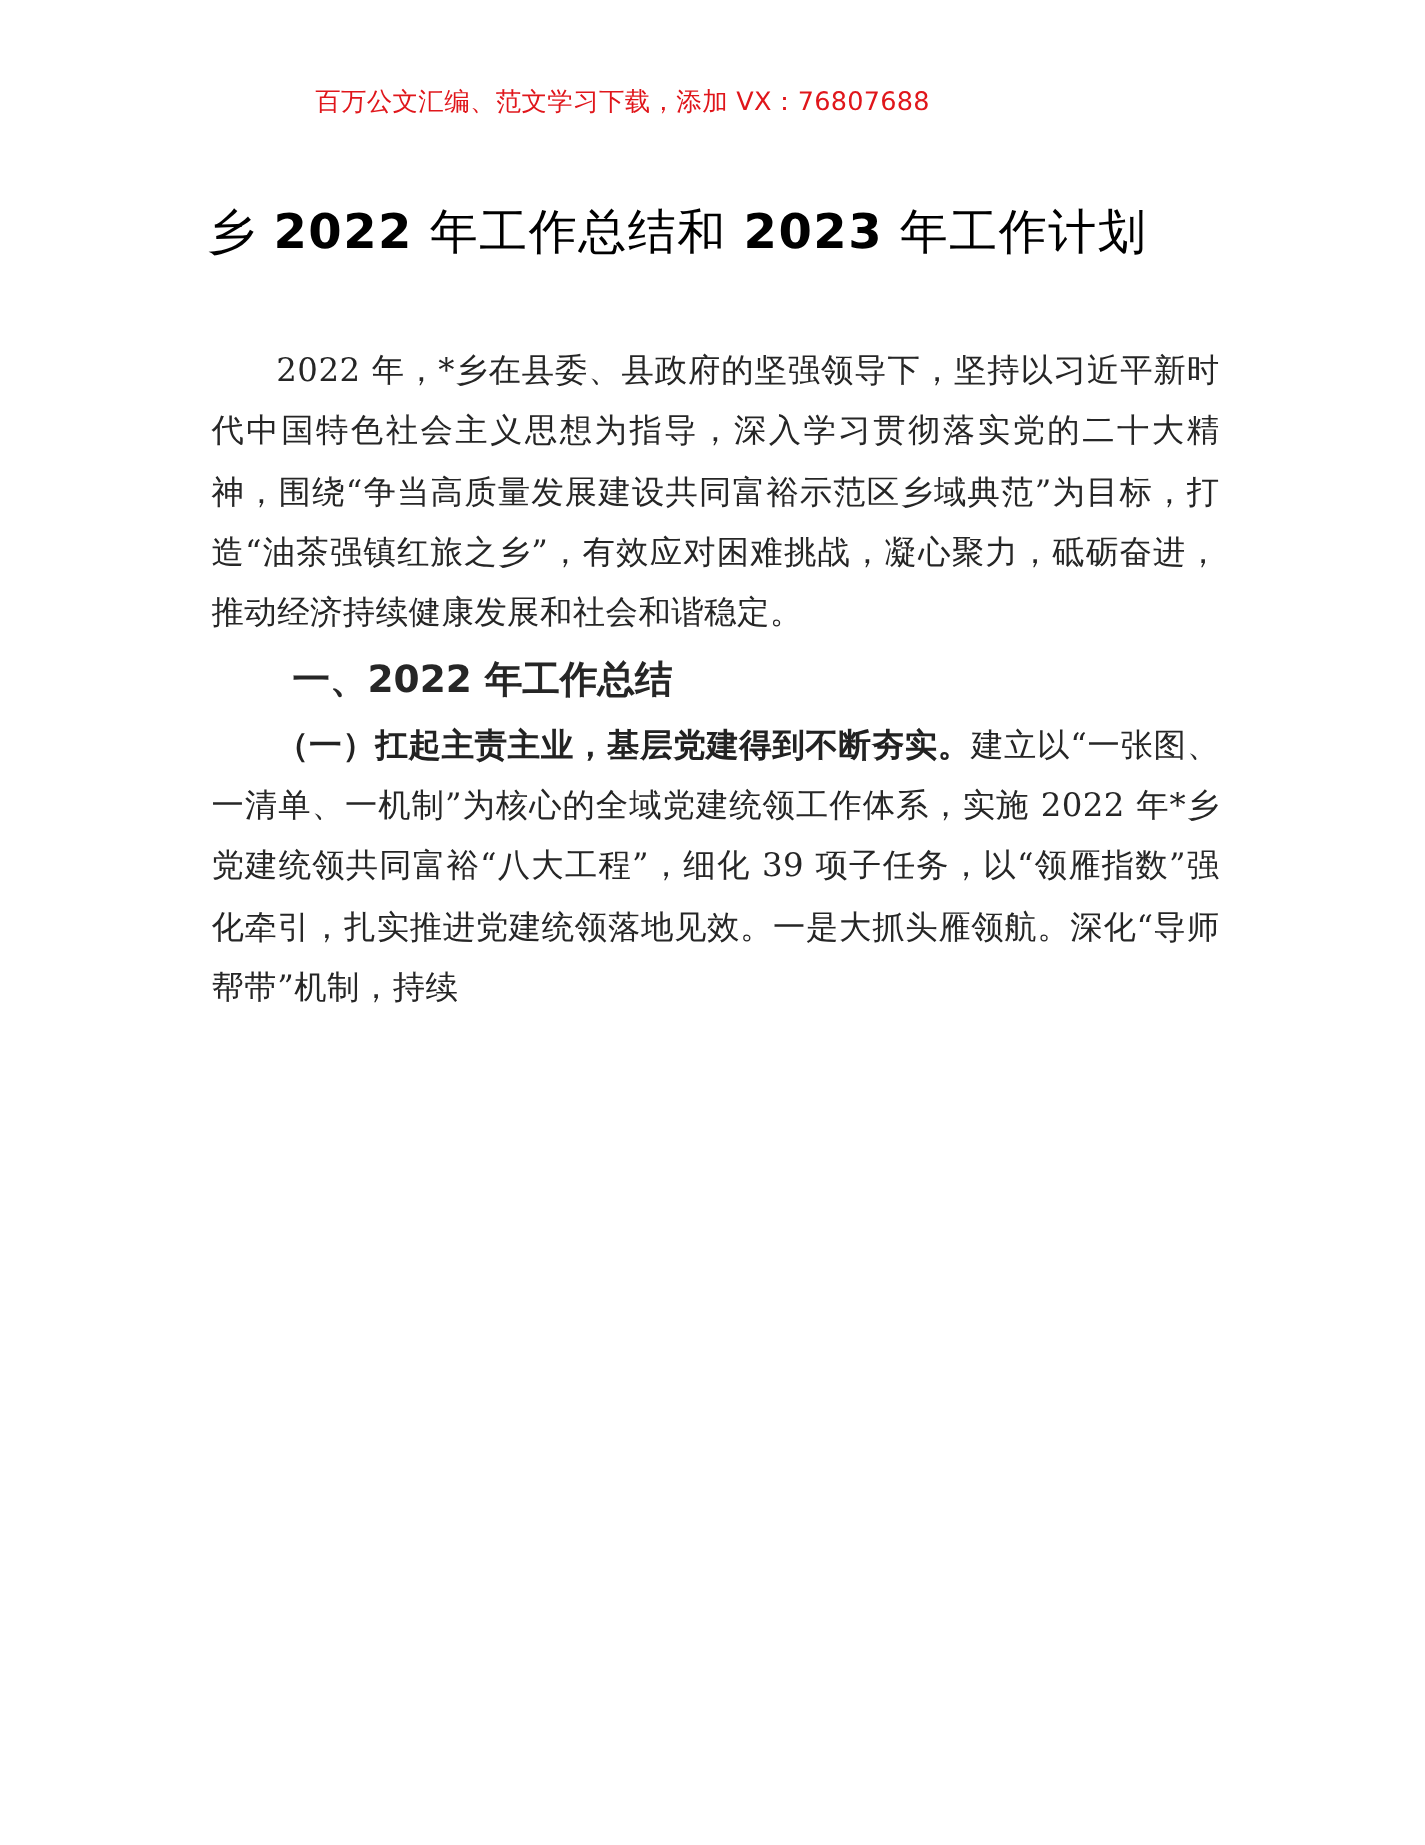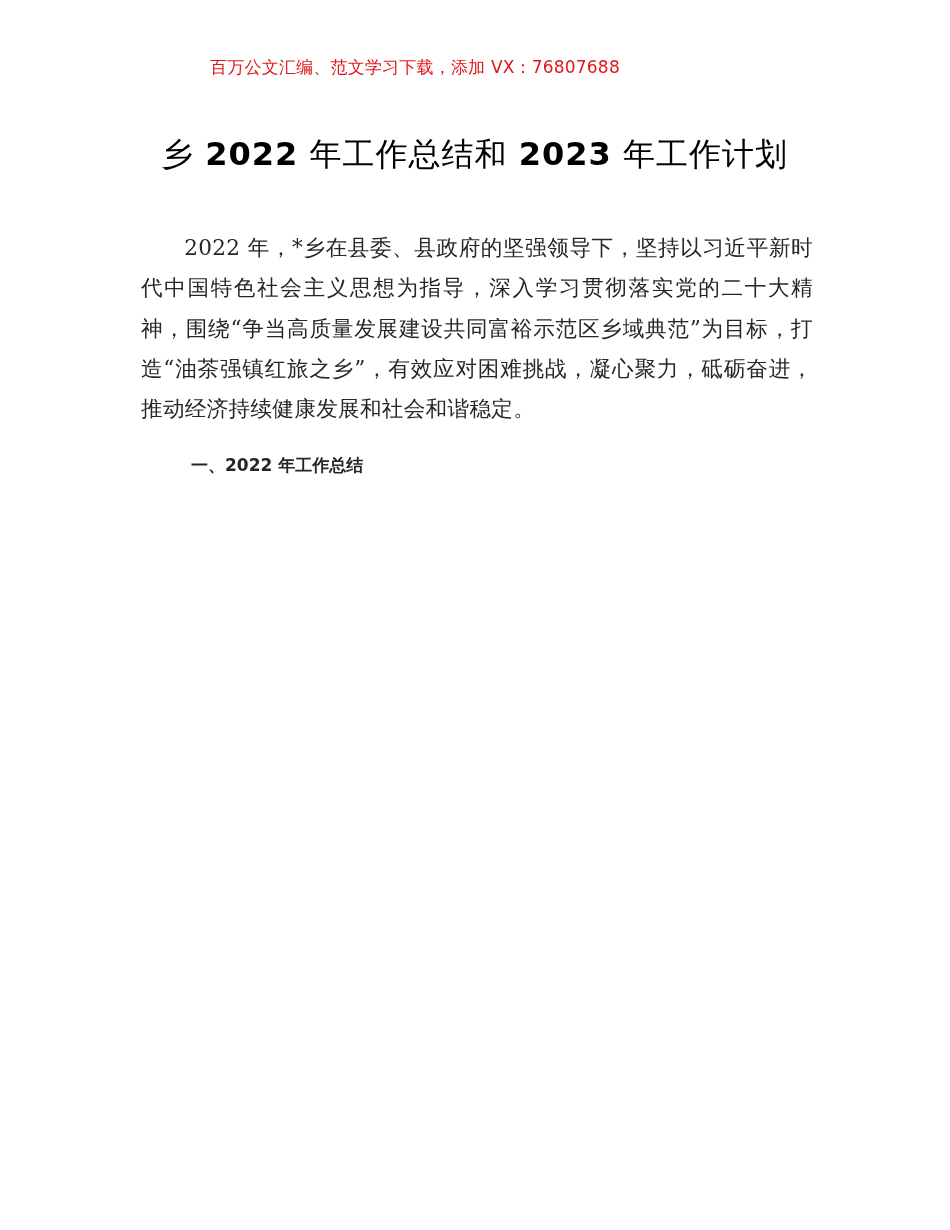--- a/index.html
+++ b/index.html
@@ -30,43 +30,42 @@
       position: absolute;
       top: 112px;
       left: 0;
       width: 903px;
       text-align: center;
       font-family: "DejaVu Sans", "Liberation Sans", sans-serif;
       font-size: 32px;
       color: #000000;
       font-weight: normal;
       letter-spacing: 1px;
-      padding-left: 23px;
     }
     .title .num {
       font-weight: bold;
     }
     .content {
       position: absolute;
       top: 228px;
       left: 141px;
       width: 672px;
     }
     .para {
       margin: 0;
       font-size: 21.6px;
       line-height: 40.3px;
       text-align: justify;
       text-indent: 2em;
       color: #262626;
       letter-spacing: 0.3px;
     }
     .heading {
-      margin: 16px;
-      font-size: 17px;
+      margin: 4px;
+      font-size: 25px;
       line-height: 40.3px;
       text-indent: 2em;
       color: #262626;
       font-family: "DejaVu Sans", "Liberation Sans", sans-serif;
       font-weight: bold;
     }
     .bold-lead {
       font-family: "DejaVu Sans", "Liberation Sans", sans-serif;
       font-weight: bold;
       color: #222222;
@@ -77,13 +76,14 @@
 
 <div class="watermark">百万公文汇编、范文学习下载，添加 VX：76807688</div>
 
 <h1 class="title">
   <span>乡 </span><span class="num">2022</span><span> 年工作总结和 </span><span class="num">2023</span><span> 年工作计划</span>
 </h1>
 
 <div class="content">
   <p class="para">2022 年，*乡在县委、县政府的坚强领导下，坚持以习近平新时代中国特色社会主义思想为指导，深入学习贯彻落实党的二十大精神，围绕“争当高质量发展建设共同富裕示范区乡域典范”为目标，打造“油茶强镇红旅之乡”，有效应对困难挑战，凝心聚力，砥砺奋进，推动经济持续健康发展和社会和谐稳定。</p>
   <p class="heading">一、2022 年工作总结</p>
+  <p class="para"><span class="bold-lead">（一）扛起主责主业，基层党建得到不断夯实。</span><span>建立以“一张图、一清单、一机制”为核心的全域党建统领工作体系，实施 2022 年*乡党建统领共同富裕“八大工程”，细化 39 项子任务，以“领雁指数”强化牵引，扎实推进党建统领落地见效。一是大抓头雁领航。深化“导师帮带”机制，持续</span></p>
 </div>
 
 </body></html>

